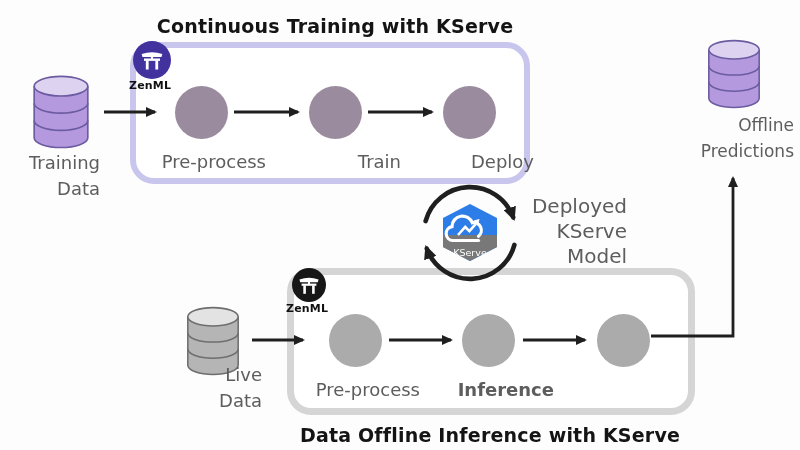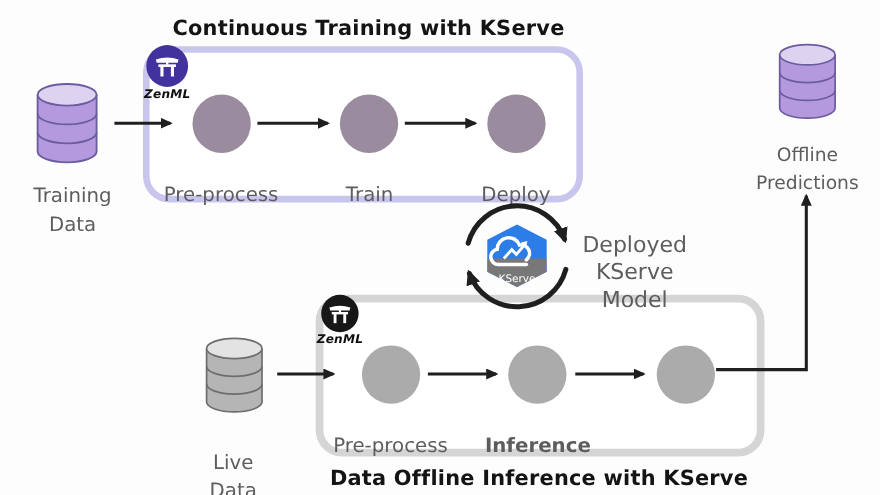--- a/index.html
+++ b/index.html
@@ -15,25 +15,25 @@
   }
   .pipe-box{
     box-sizing:border-box;background:#ffffff;border-radius:24px;
   }
   .box-top{left:130px;top:42px;width:400px;height:142px;border:6px solid var(--top_box_border,#c9c6ee);}
   .box-bottom{left:287px;top:268px;width:408px;height:147px;border:7px solid var(--bottom_box_border,#d5d5d5);}
   .step-circle{width:53px;height:53px;border-radius:50%;}
   .c-top{background:var(--top_circle,#9a8c9e);}
   .c-bot{background:var(--bottom_circle,#ababab);}
   .lbl{
-    color:var(--label_text,#5d5d5d);font-size:18px;text-align:center;
-    white-space:pre-line;line-height:26px;margin-top:16px;
+    color:var(--label_text,#5d5d5d);font-size:18px;text-align:right;
+    white-space:pre-line;line-height:26px;
   }
   .steplbl{width:130px;}
-  .zen{width:46px;text-align:center;font-style:italic;}
+  .zen{width:46px;text-align:left;}
   .zen-circle{width:38px;height:38px;border-radius:50%;margin:0 auto;display:flex;align-items:center;justify-content:center;}
   .zen-circle.small{width:34px;height:34px;}
   .zen-purple{background:var(--zenml_purple,#41329e);}
   .zen-black{background:var(--zenml_black,#171717);}
   .zen-label{font-size:11px;font-weight:bold;color:#101010;margin-top:0px;letter-spacing:.2px;}
   svg{display:block;overflow:visible;}
   .overlay{left:0;top:0;pointer-events:none;}
 </style>
 </head>
 <body>
@@ -75,30 +75,30 @@
   <div class="abs step-circle c-bot" style="left:597px;top:314px;"></div>
   <div class="abs lbl steplbl" style="left:290px;top:377px;">Pre-process</div>
   <div class="abs lbl steplbl" style="left:424px;top:377px;font-weight:bold;">Inference</div>
 
   <svg class="abs" style="left:28px;top:72px;" width="66" height="82" viewBox="0 0 64 78">
     <path d="M6 13 v50 a26 9.5 0 0 0 52 0 v-50" style="fill:var(--cyl_purple);stroke:var(--cyl_purple_line)" stroke-width="1.6"></path>
     <path d="M6 29.6 a26 9.5 0 0 0 52 0" fill="none" style="stroke:var(--cyl_purple_line)" stroke-width="1.6"></path>
     <path d="M6 46.3 a26 9.5 0 0 0 52 0" fill="none" style="stroke:var(--cyl_purple_line)" stroke-width="1.6"></path>
     <ellipse cx="32" cy="13" rx="26" ry="9.5" style="fill:var(--cyl_purple_top);stroke:var(--cyl_purple_line)" stroke-width="1.6"></ellipse>
   </svg>
-  <div class="abs lbl" style="left:16px;top:150px;width:100px;">Training
+  <div class="abs lbl" style="left:0;top:150px;width:100px;">Training
 Data</div>
 
   <svg class="abs" style="left:182px;top:303px;" width="62" height="78" viewBox="0 0 64 78">
     <path d="M6 13 v50 a26 9.5 0 0 0 52 0 v-50" style="fill:var(--cyl_gray);stroke:var(--cyl_gray_line)" stroke-width="1.6"></path>
     <path d="M6 29.6 a26 9.5 0 0 0 52 0" fill="none" style="stroke:var(--cyl_gray_line)" stroke-width="1.6"></path>
     <path d="M6 46.3 a26 9.5 0 0 0 52 0" fill="none" style="stroke:var(--cyl_gray_line)" stroke-width="1.6"></path>
     <ellipse cx="32" cy="13" rx="26" ry="9.5" style="fill:var(--cyl_gray_top);stroke:var(--cyl_gray_line)" stroke-width="1.6"></ellipse>
   </svg>
-  <div class="abs lbl" style="left:162px;top:392px;width:100px;">Live
+  <div class="abs lbl" style="left:162px;top:362px;width:100px;">Live
 Data</div>
 
   <svg class="abs" style="left:703px;top:37px;" width="62" height="76" viewBox="0 0 64 78">
     <path d="M6 13 v50 a26 9.5 0 0 0 52 0 v-50" style="fill:var(--cyl_purple);stroke:var(--cyl_purple_line)" stroke-width="1.6"></path>
     <path d="M6 29.6 a26 9.5 0 0 0 52 0" fill="none" style="stroke:var(--cyl_purple_line)" stroke-width="1.6"></path>
     <path d="M6 46.3 a26 9.5 0 0 0 52 0" fill="none" style="stroke:var(--cyl_purple_line)" stroke-width="1.6"></path>
     <ellipse cx="32" cy="13" rx="26" ry="9.5" style="fill:var(--cyl_purple_top);stroke:var(--cyl_purple_line)" stroke-width="1.6"></ellipse>
   </svg>
   <div class="abs lbl" style="left:674px;top:112px;width:120px;font-size:17px;">Offline
 Predictions</div>

